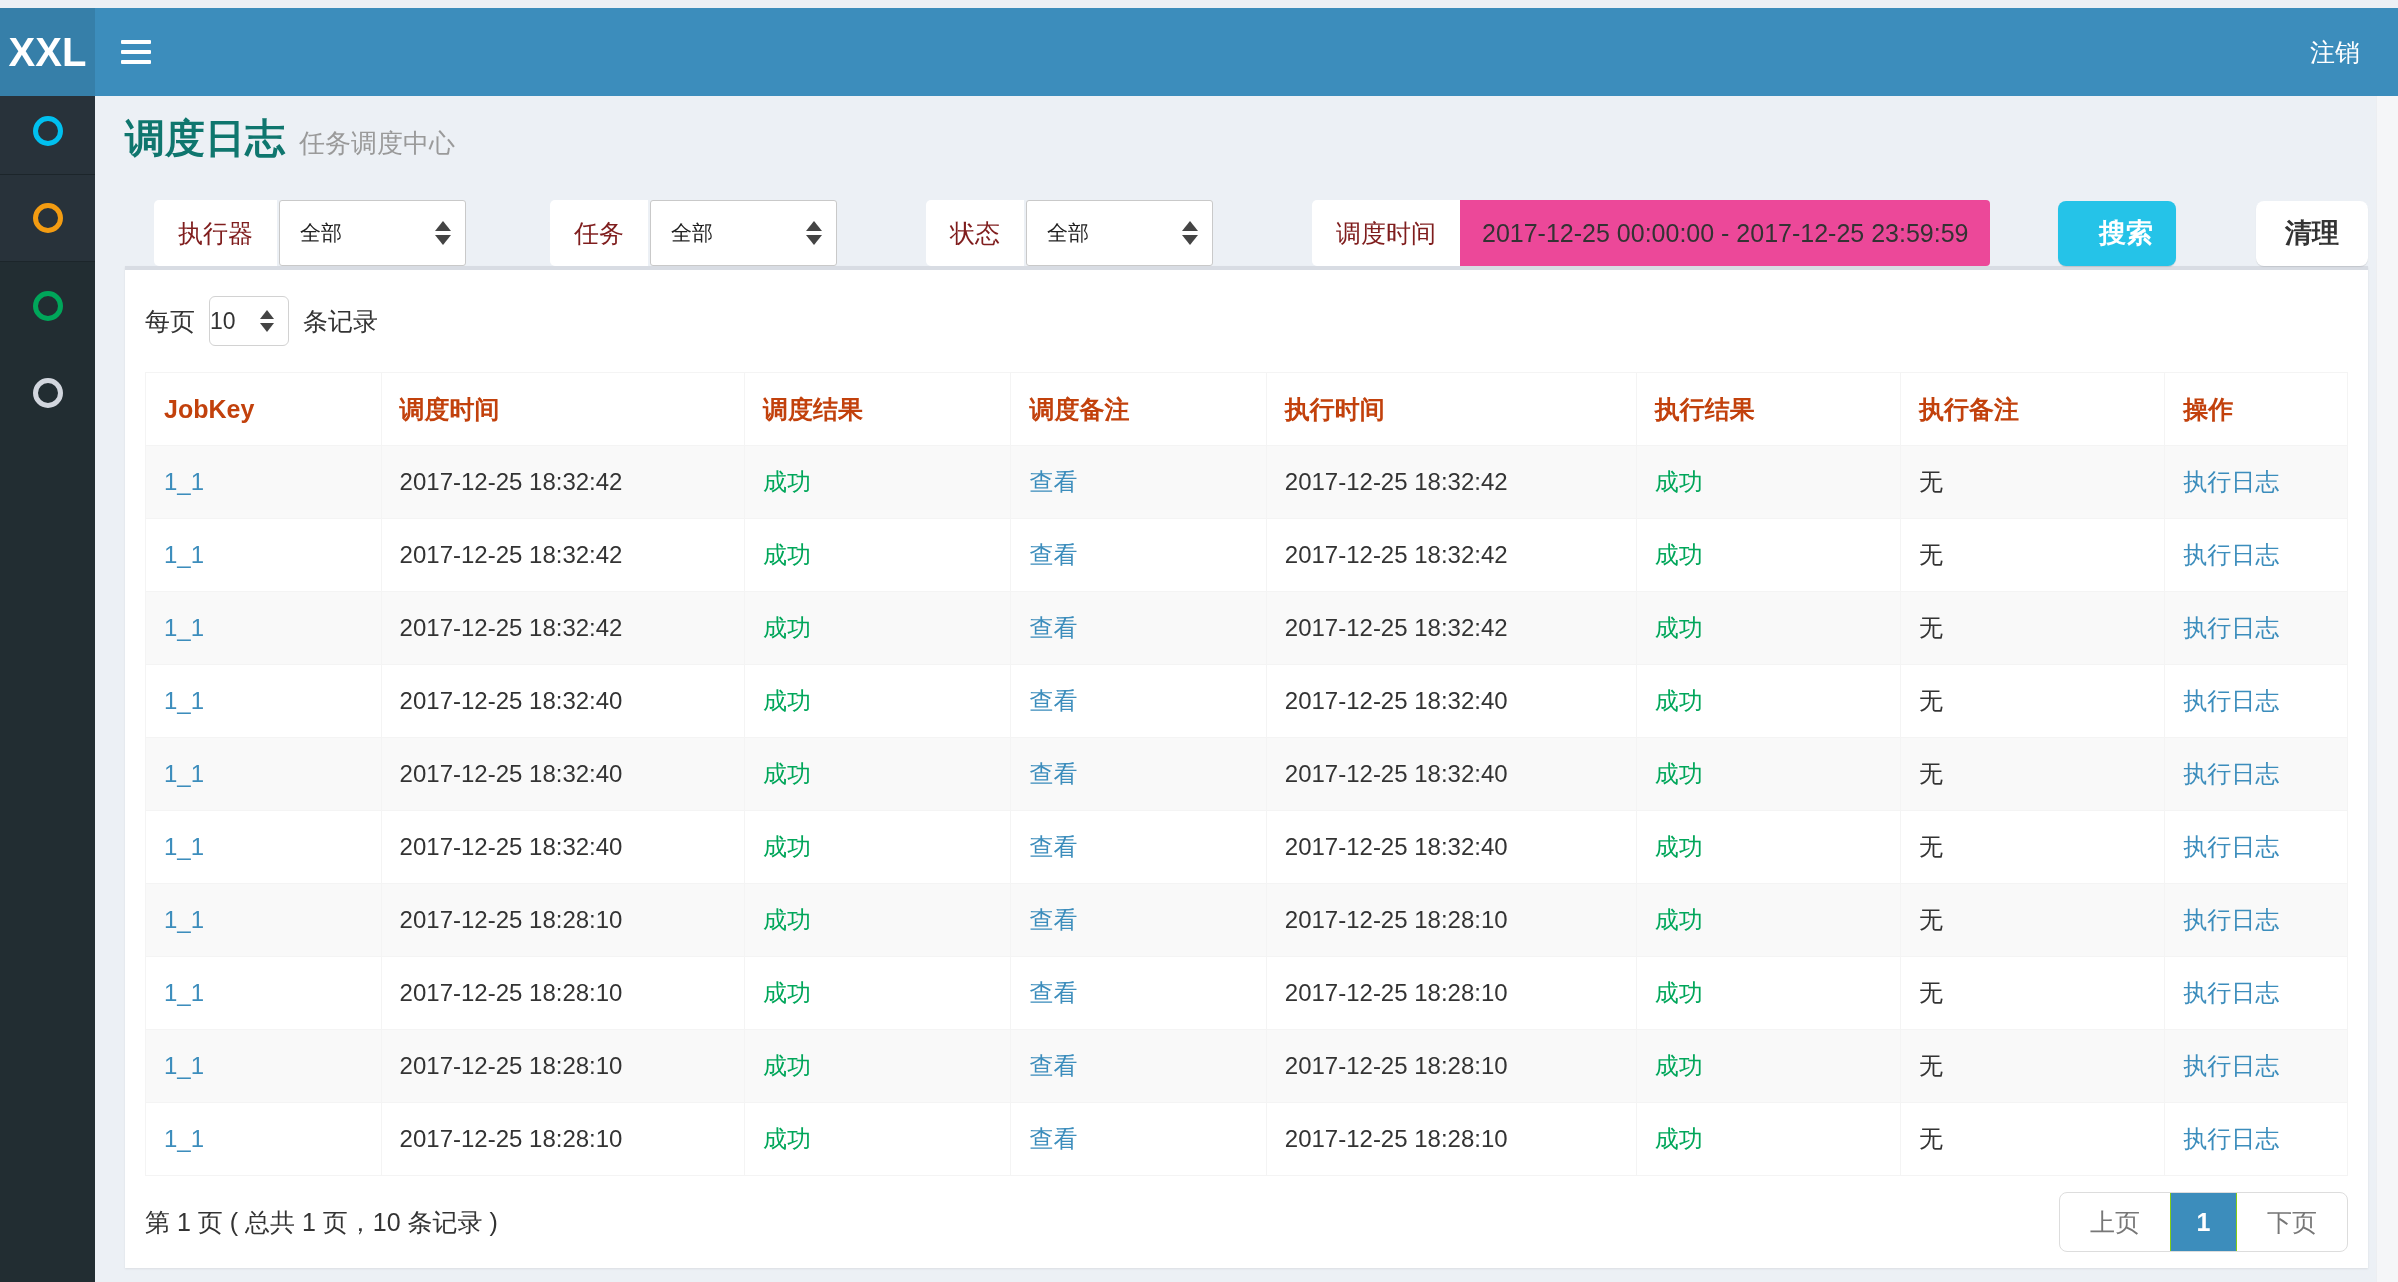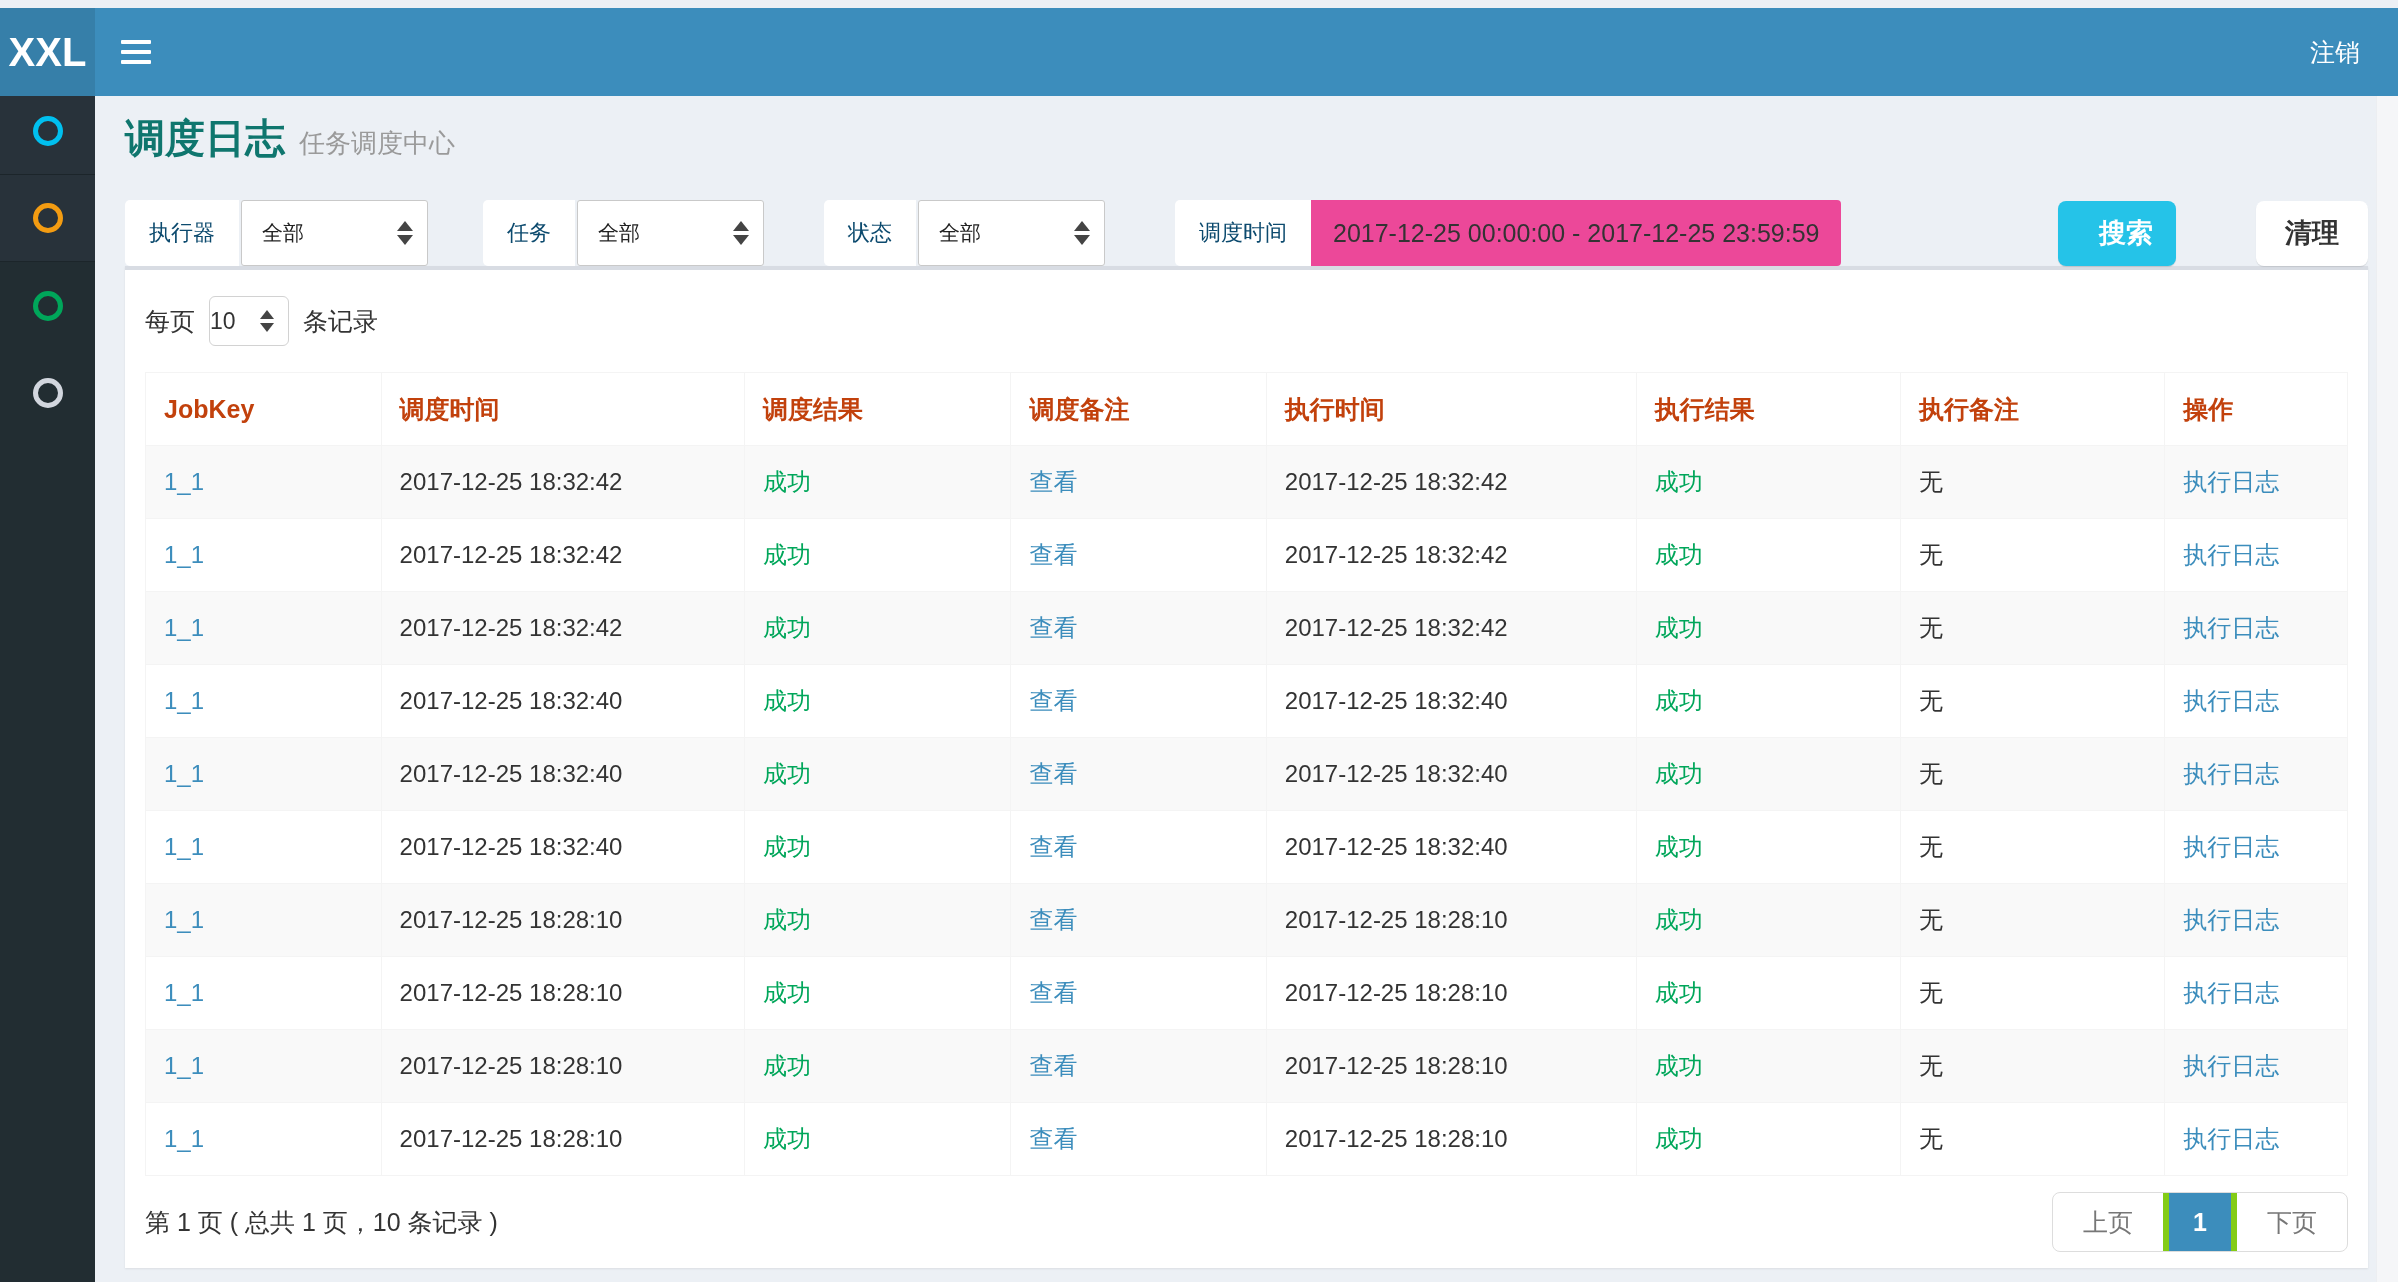--- a/index.html
+++ b/index.html
@@ -29,22 +29,22 @@
 
   
   .content { margin-left:95px; padding:0 30px; padding-top:88px; }
   .page-header { padding-top:24px; margin-bottom:36px; }
   .page-header h1 { display:inline; font-size:40px; font-weight:bold; color:#0f766e; line-height:52px; }
   .page-header .subtitle { font-size:26px; color:#9a9a9a; margin-left:14px; }
 
   
   .filter-row { display:flex; align-items:center; height:66px; }
   .fgroup { display:flex; align-items:stretch; height:66px; }
-  .fgroup .addon { background:#fff; border-radius:5px 0 0 5px; padding:0 24px; font-size:22px;
-                   color:#0c4a6e; line-height:66px; white-space:nowrap; }
+  .fgroup .addon { background:#fff; border-radius:5px 0 0 5px; padding:0 24px; font-size:25px;
+                   color:#7f1d1d; line-height:66px; white-space:nowrap;margin-left:29px; }
   .fselect { position:relative; width:187px; background:#fff; border:1px solid #c9c9c9; border-radius:3px;
              margin-left:2px; font-size:21px; color:#222; line-height:64px; padding-left:20px; cursor:pointer; }
   .stepper { position:absolute; right:14px; top:50%; transform:translateY(-50%); display:flex;
              flex-direction:column; gap:4px; }
   .stepper i { display:block; width:0; height:0; border-left:8px solid transparent; border-right:8px solid transparent; }
   .stepper .up { border-bottom:10px solid #444; }
   .stepper .down { border-top:10px solid #444; }
   .m1 { margin-right:55px; } .m2 { margin-right:60px; } .m3 { margin-right:70px; }
   .time-input { width:530px; background:#ec4899; border-radius:0 4px 4px 0; font-size:25px; color:#333;
                 line-height:66px; padding-left:22px; white-space:nowrap; cursor:pointer; }
@@ -73,21 +73,21 @@
   td.success { color:var(--green); }
   th:nth-child(1){width:10.7%} th:nth-child(2){width:16.5%} th:nth-child(3){width:12.1%}
   th:nth-child(4){width:11.6%} th:nth-child(5){width:16.8%} th:nth-child(6){width:12.0%}
   th:nth-child(7){width:12.0%} th:nth-child(8){width:8.3%}
 
   
   .table-footer { display:flex; align-items:center; justify-content:space-between; margin-top:16px; }
   .page-info { font-size:25px; color:#333; }
   .pagination { display:inline-flex; border:1px solid #ddd; border-radius:8px; overflow:hidden; background:#fff; }
   .page-btn { font-size:25px; line-height:58px; height:58px; padding:0 30px; color:#777; cursor:pointer;
-              border-right:6px solid #84cc16; }
+              border-right:1px solid #84cc16; }
   .page-btn:last-child { border-right:none; }
   .page-btn.current { background:var(--active-page); color:#fff; font-weight:bold; min-width:66px;
                       text-align:center; padding:0 24px; }
 
   .scroll-strip { position:fixed; right:0; top:88px; bottom:0; width:22px; background:#f5f6f8;
                   border-left:1px solid #eceef1; }
 </style>
 </head>
 <body style="--header-bg: #3c8dbc; --logo-bg: #367fa9; --sidebar-bg: #222d32; --link: #3c8dbc; --green: #00a65a; --search-bg: #25c3e8; --active-page: #3c8dbc;">
 

